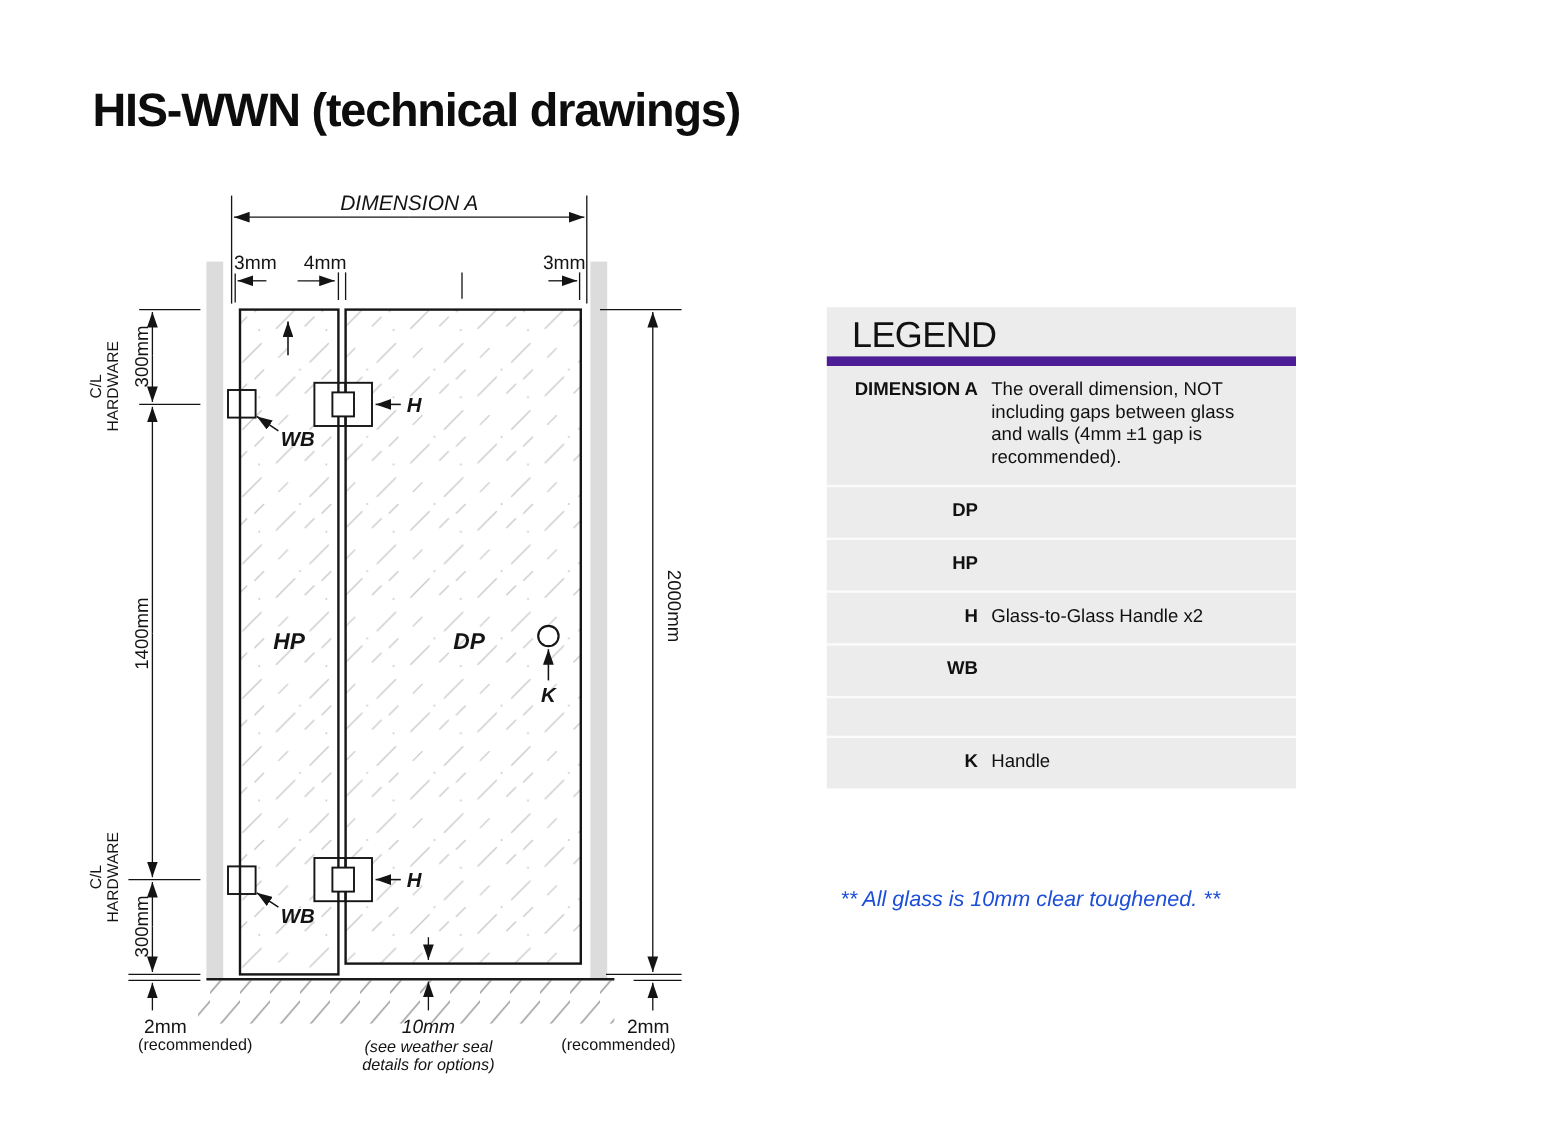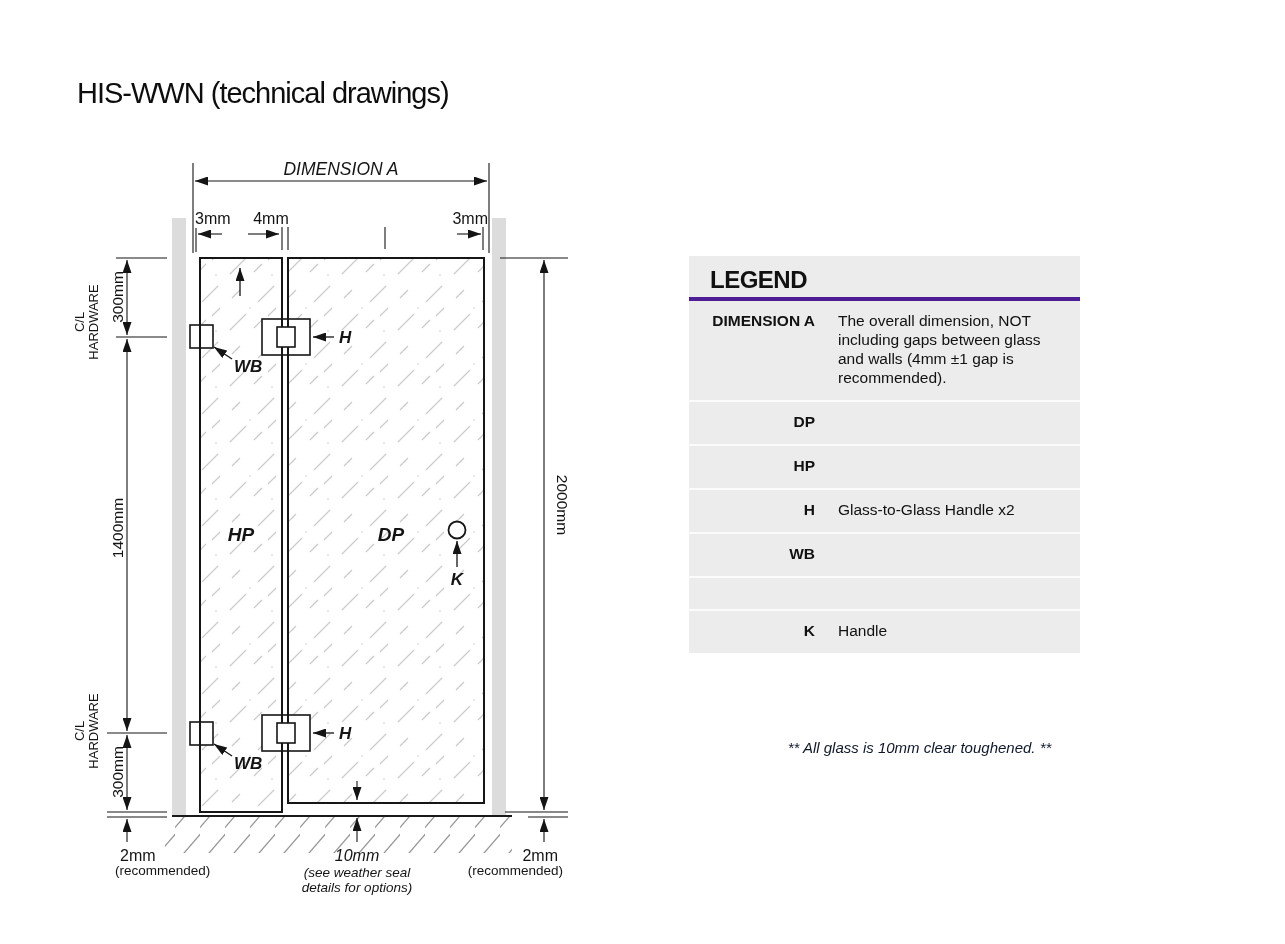--- a/index.html
+++ b/index.html
@@ -1,42 +1,42 @@
 <!DOCTYPE html>
 <html><head>
 <meta charset="utf-8">
 <style>
   html,body{margin:0;padding:0;background:#fff;}
   .stage{position:relative;width:1285px;height:944px;background:#ffffff;overflow:hidden;
          font-family:"Liberation Sans",sans-serif;color:#111;}
-  .page-title{position:absolute;left:77px;top:70px;font-size:29px;line-height:46px;
-              font-weight:normal;letter-spacing:-1px;color:#0d0d0d;white-space:nowrap;}
+  .page-title{position:absolute;left:77px;top:70px;font-size:39px;line-height:46px;
+              font-weight:bold;letter-spacing:-1px;color:#0d0d0d;white-space:nowrap;}
   .drawing-svg{position:absolute;left:60px;top:130px;width:660px;height:810px;}
   svg text{font-family:"Liberation Sans",sans-serif;fill:#141414;}
   .t-dim{font-size:16px;}
   .t-dim-sm{font-size:13.5px;}
   .t-rot{font-size:15.5px;}
   .t-cl{font-size:13px;}
   .t-dima{font-size:17.5px;font-style:italic;}
   .t-panel{font-size:19px;font-weight:bold;font-style:italic;}
   .t-hw{font-size:17px;font-weight:bold;font-style:italic;}
   .t-it{font-style:italic;}
   
   .legend{position:absolute;left:689px;top:256px;width:391px;background:#ececec;}
-  .legend-title{padding:11px 0 5px 21px;font-size:24px;line-height:25px;font-weight:bold;
-                letter-spacing:-0.5px;border-bottom:4px solid #4c1d95;}
+  .legend-title{padding:11px 0 5px 21px;font-size:30px;line-height:25px;font-weight:normal;
+                letter-spacing:-0.5px;border-bottom:8px solid #4c1d95;}
   .lrow{display:flex;align-items:flex-start;padding:10px 0 13px;border-bottom:2px solid #fbfbfb;}
   .lrow:last-child{border-bottom:none;}
   .lrow .term{flex:0 0 126px;width:126px;text-align:right;font-weight:bold;
               font-size:15.5px;line-height:19px;}
-  .lrow .desc{margin-left:23px;font-size:15.5px;line-height:19px;white-space:pre-line;
+  .lrow .desc{margin-left:11px;font-size:15.5px;line-height:19px;white-space:pre-line;
               min-width:max-content;}
   .lrow-empty{height:33px;box-sizing:border-box;padding:0;}
-  .legend-footnote{position:absolute;left:724px;top:739px;width:391px;text-align:center;
-                   font-size:15px;font-style:italic;color:#0f172a;}
+  .legend-footnote{position:absolute;left:663px;top:739px;width:391px;text-align:center;
+                   font-size:18px;font-style:italic;color:#1d4ed8;}
 </style>
 </head>
 <body>
 
 <div class="stage">
 
   <div class="page-title">HIS-WWN (technical drawings)</div>
 
   <svg class="drawing-svg" viewBox="60 130 660 810" xmlns="http://www.w3.org/2000/svg">
     <defs>

